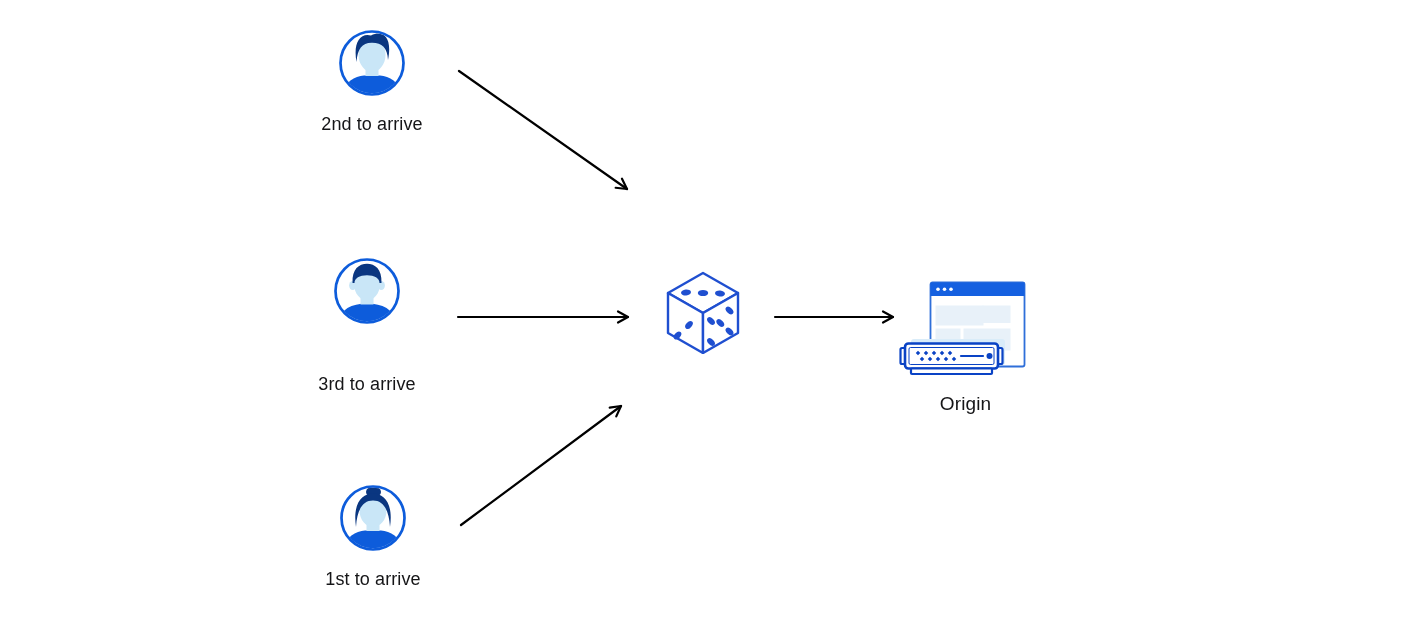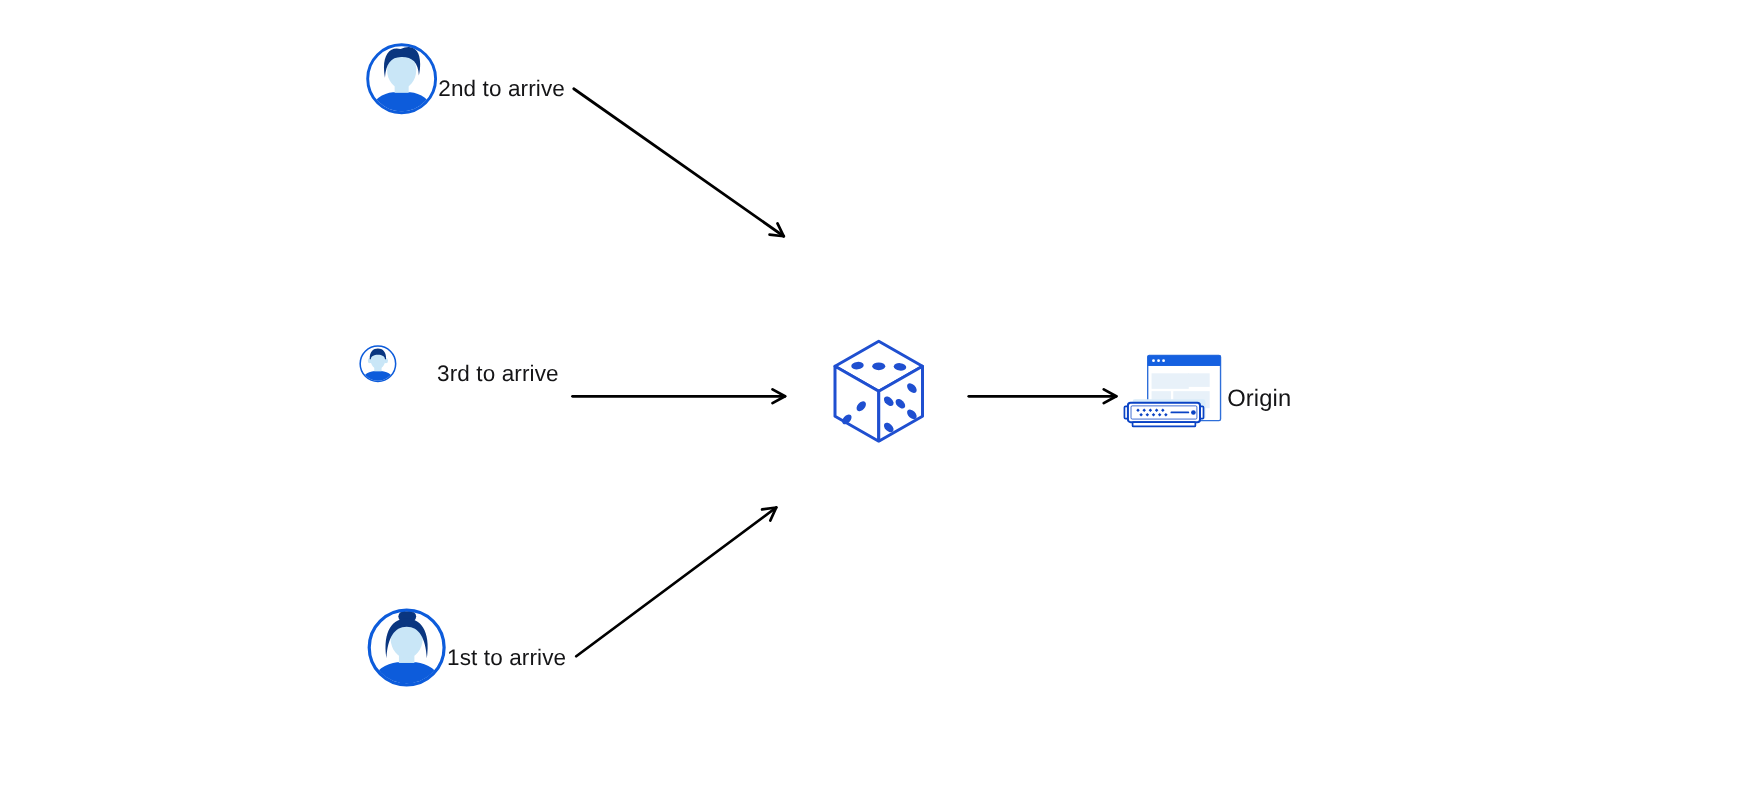--- a/index.html
+++ b/index.html
@@ -4,21 +4,21 @@
 <style>
   html,body{margin:0;padding:0;background:#ffffff;}
   .canvas{
     position:relative;
     width:1405px;height:633px;
     background:#ffffff;
     font-family:"Liberation Sans",sans-serif;
     overflow:hidden;
   }
   .arrow-layer{position:absolute;left:0;top:0;width:1405px;height:633px;}
-  .node{position:absolute;display:flex;flex-direction:row;align-items:center;}
+  .node{position:absolute;display:flex;flex-direction:column;align-items:center;}
   .node-label{
     font-size:18px;
     color:#151517;
     margin-top:17px;
     white-space:nowrap;
     letter-spacing:.1px;
   }
   .origin-node .node-label{font-size:19px;margin-top:16px;}
 </style>
 </head>
@@ -112,21 +112,21 @@
         <ellipse cx="12.5" cy="65.5" rx="4.6" ry="2.9" transform="rotate(-48 12.5 65.5)"></ellipse>
         <ellipse cx="46" cy="51" rx="4.6" ry="2.9" transform="rotate(45 46 51)"></ellipse>
         <ellipse cx="64.5" cy="40.5" rx="4.6" ry="2.9" transform="rotate(45 64.5 40.5)"></ellipse>
         <ellipse cx="55.3" cy="53" rx="4.6" ry="2.9" transform="rotate(45 55.3 53)"></ellipse>
         <ellipse cx="46" cy="72" rx="4.6" ry="2.9" transform="rotate(45 46 72)"></ellipse>
         <ellipse cx="64.5" cy="61.5" rx="4.6" ry="2.9" transform="rotate(45 64.5 61.5)"></ellipse>
       </g>
     </svg>
   </div>
 
-  <div class="node origin-node" style="left:898px;top:262px;width:135px;">
+  <div class="node origin-node" style="left:898px;top:277px;width:135px;">
     <svg width="135" height="100" viewBox="0 0 135 100">
 
       <rect x="32.5" y="5.5" width="94" height="84" rx="2" fill="#ffffff" stroke="#2f6fd9" stroke-width="1.8"></rect>
       <rect x="32.5" y="5.5" width="94" height="13.5" fill="#1560e0"></rect>
       <circle cx="40" cy="12.2" r="1.8" fill="#ffffff"></circle>
       <circle cx="46.5" cy="12.2" r="1.8" fill="#ffffff"></circle>
       <circle cx="53" cy="12.2" r="1.8" fill="#ffffff"></circle>
       <g fill="#e8f1f9">
         <rect x="37.5" y="28.5" width="48" height="20"></rect>
         <rect x="84.5" y="28.5" width="28" height="17.5"></rect>

